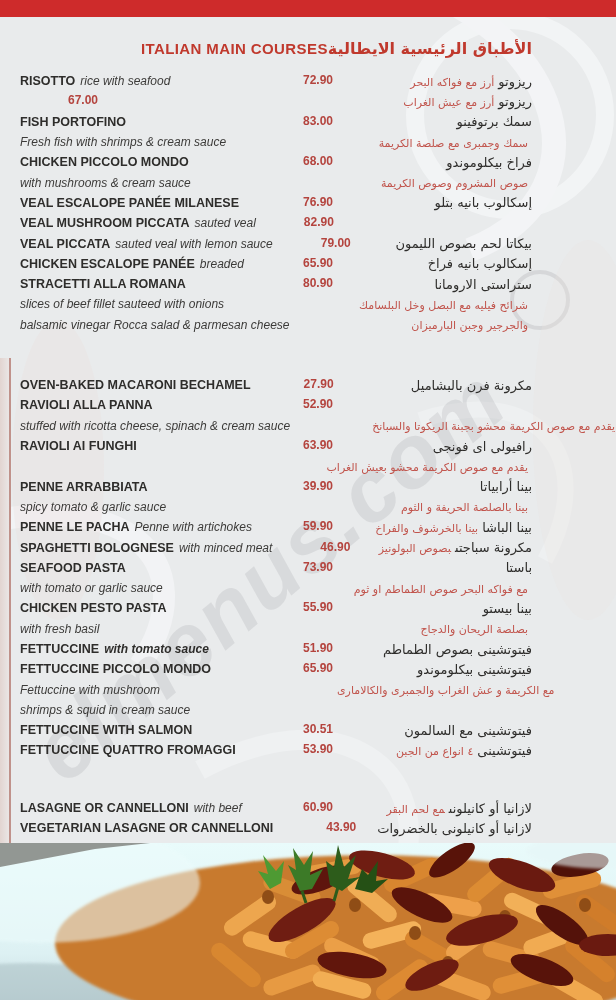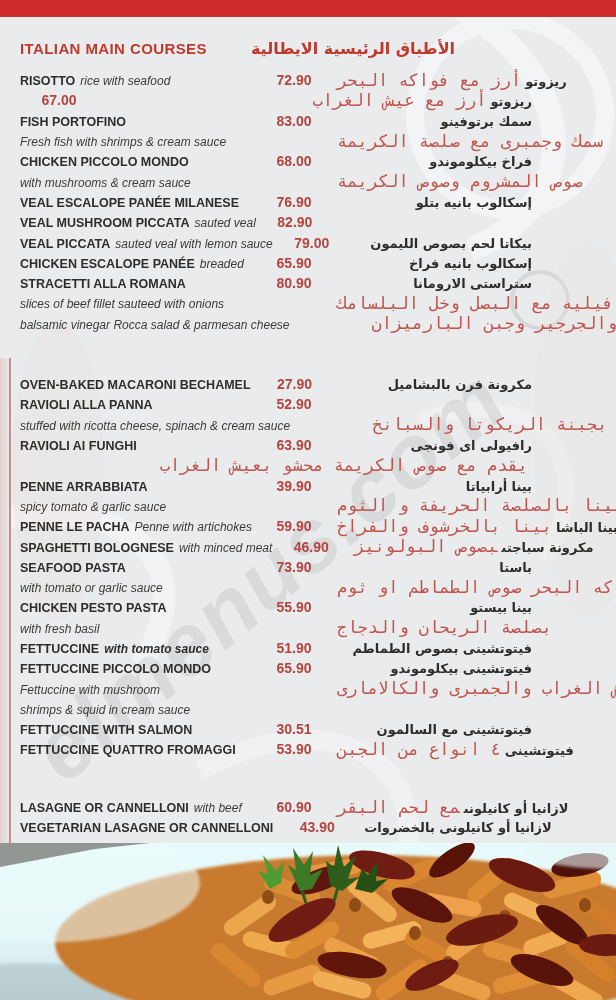--- a/index.html
+++ b/index.html
@@ -16,37 +16,37 @@
     font-size:88px;font-weight:bold;font-style:italic;
     color:rgba(135,135,140,0.17);white-space:nowrap;letter-spacing:2px;
   }
   .left-edge{
     position:absolute;left:0;top:358px;width:9px;height:485px;
     background:linear-gradient(to right,#e2d4d0,#eae6e5);
     border-right:2px solid rgba(148,62,52,0.45);
   }
   .sec-header{
     position:absolute;left:20px;right:84px;height:24px;
-    display:flex;justify-content:flex-start;align-items:center;
+    display:flex;justify-content:flex-end;align-items:center;
   }
   .sec-header .t-en{font-size:15px;font-weight:bold;color:#c0392d;letter-spacing:.4px;white-space:nowrap;}
   .sec-header .t-ar{font-size:16px;font-weight:bold;color:#c0392d;direction:rtl;
-    font-family:"DejaVu Sans","Liberation Sans",sans-serif;white-space:nowrap;margin-left:44px;}
+    font-family:"DejaVu Sans","Liberation Sans",sans-serif;white-space:nowrap;}
   .rows{position:absolute;left:20px;right:84px;}
   .row{display:flex;height:20.3px;align-items:center;white-space:nowrap;}
   .en-block{flex:0 0 auto;min-width:235px;}
   .name{font-size:12.5px;font-weight:bold;color:#2e2d2b;}
   .detail{font-size:12px;font-style:italic;color:#3c3b39;margin-left:5px;}
   .row.desc .detail{margin-left:0;}
   .bold-detail .detail{font-weight:bold;color:#2e2d2b;}
-  .price{flex:0 0 78px;font-size:14px;font-weight:bold;color:#b4443e;text-align:center;}
+  .price{flex:0 0 78px;font-size:12px;font-weight:bold;color:#b4443e;text-align:right;}
   .ar-block{flex:1 1 auto;direction:rtl;text-align:right;
     font-family:"DejaVu Sans","Liberation Sans",sans-serif;}
-  .ar-name{font-size:13px;font-weight:bold;color:#2e2d2b;}
-  .ar-detail{font-size:17px;color:#c1544c;margin:0 4px;font-family:Liberation Mono, monospace;}
+  .ar-name{font-size:13px;font-weight:normal;color:#2e2d2b;}
+  .ar-detail{font-size:11px;color:#c1544c;margin:0 4px;}
   .photo{position:absolute;left:0;top:843px;width:616px;height:157px;}
 </style>
 </head>
 <body>
 
 <div class="page">
 
   <svg class="bg-swirls" width="616" height="1000" viewBox="0 0 616 1000">
     <g fill="none">
       <circle cx="510" cy="115" r="95" stroke="#f2f4f5" stroke-width="18"></circle>

